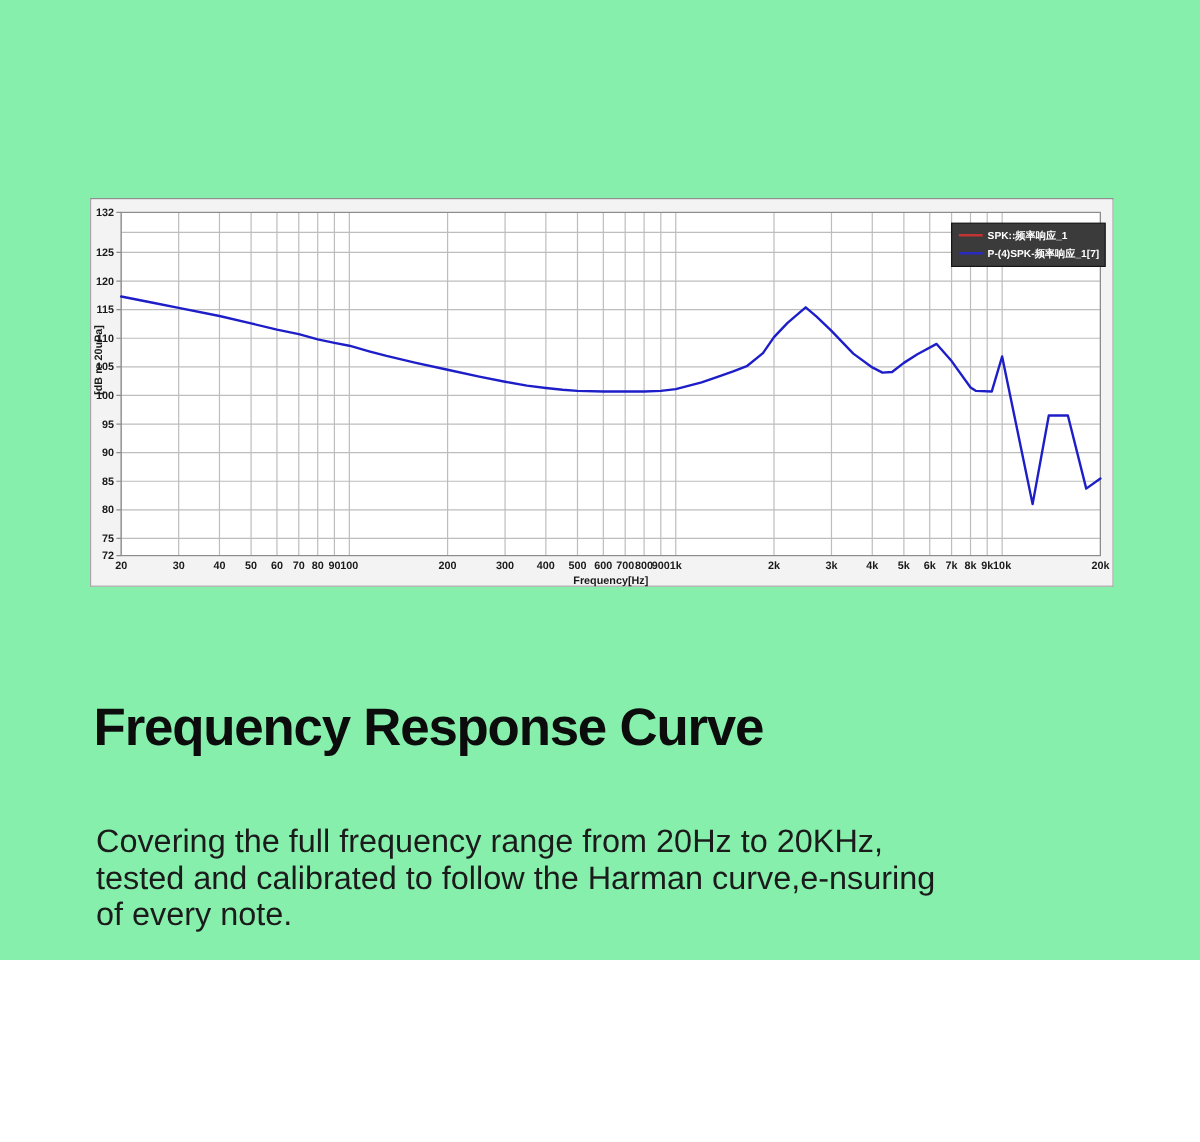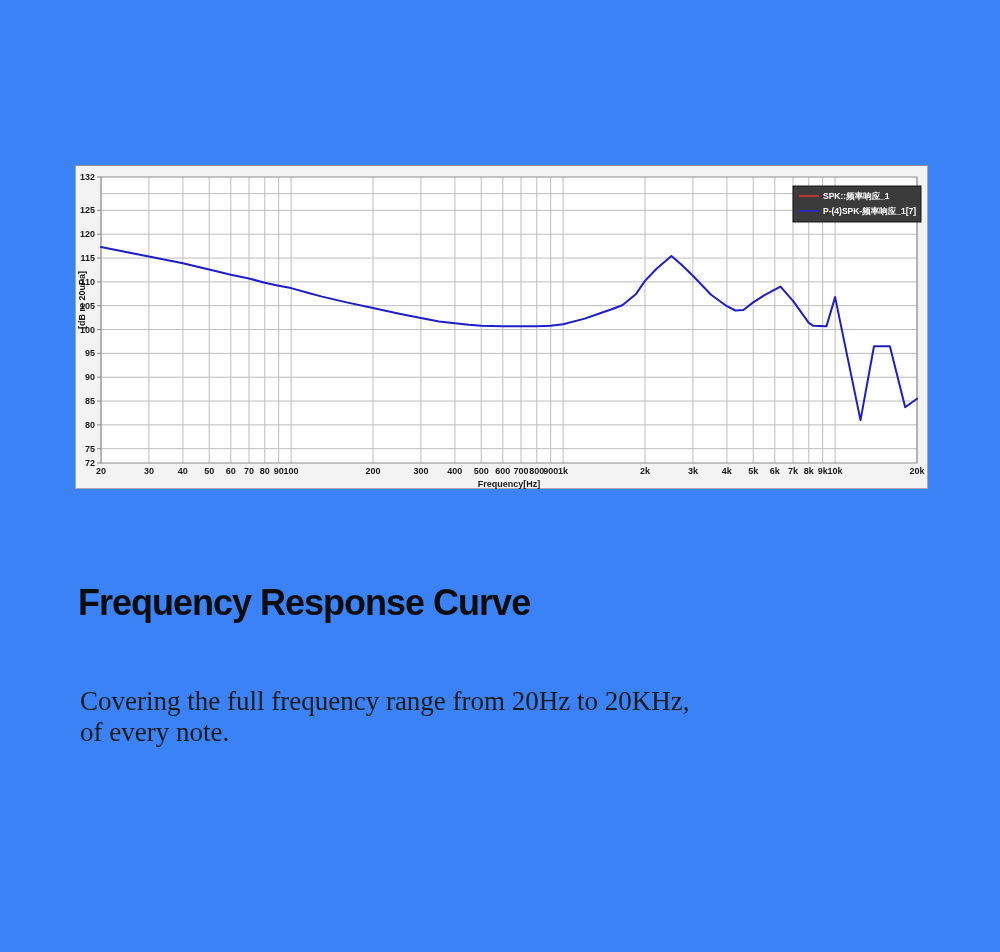--- a/index.html
+++ b/index.html
@@ -1,33 +1,33 @@
 <!DOCTYPE html>
 <html><head>
 <meta charset="utf-8">
 <style>
   * { margin:0; padding:0; box-sizing:border-box; }
   html,body { width:1000px; height:952px; background:#ffffff; font-family:"Liberation Sans", sans-serif; overflow:hidden; }
-  .page { position:relative; width:1000px; height:952px; background:#3b82f6; }
+  .page { position:relative; width:1000px; height:800px; background:#86efac; }
 
   .chart-frame {
     position:absolute; left:75px; top:165px; width:853px; height:324px;
     background:#f3f3f3;
     border:1px solid #a8a8a8; border-top-color:#8f8f8f;
   }
   .chart-frame svg { position:absolute; left:0; top:0; display:block; }
 
   .heading {
     position:absolute; left:78px; top:582px; width:860px;
-    font-size:36px; font-weight:bold; letter-spacing:-1px;
+    font-size:44px; font-weight:bold; letter-spacing:-1px;
     color:#0c0c0c; white-space:nowrap;
   }
   .paragraph {
     position:absolute; left:80px; top:686px; width:880px;
-    font-size:27px; line-height:30.5px; color:#1b1b1b;font-family:Liberation Serif, serif;
+    font-size:27px; line-height:30.5px; color:#1b1b1b;
   }
   .paragraph .pline { white-space:nowrap; }
 </style>
 </head>
 <body>
 
 <div class="page">
 
   <div class="chart-frame">
     <svg id="chart-svg" width="853" height="324" viewBox="0 0 853 324" xmlns="http://www.w3.org/2000/svg">
@@ -135,16 +135,17 @@
         <text x="747" y="33" text-anchor="start" font-family="&quot;Liberation Sans&quot;, sans-serif" font-size="8.5" font-weight="bold" fill="#ffffff">SPK::频率响应_1</text>
         <line x1="723" y1="45" x2="743" y2="45" stroke="#2a2ac0" stroke-width="2"></line>
         <text x="747" y="48" text-anchor="start" font-family="&quot;Liberation Sans&quot;, sans-serif" font-size="8.5" font-weight="bold" fill="#ffffff">P-(4)SPK-频率响应_1[7]</text>
       </svg>
   </div>
 
   <h1 class="heading">Frequency Response Curve</h1>
 
   <div class="paragraph">
     <div class="pline">Covering the full frequency range from 20Hz to 20KHz,</div>
+    <div class="pline">tested and calibrated to follow the Harman curve,e-nsuring</div>
     <div class="pline">of every note.</div>
   </div>
 
 </div>
 
 </body></html>

